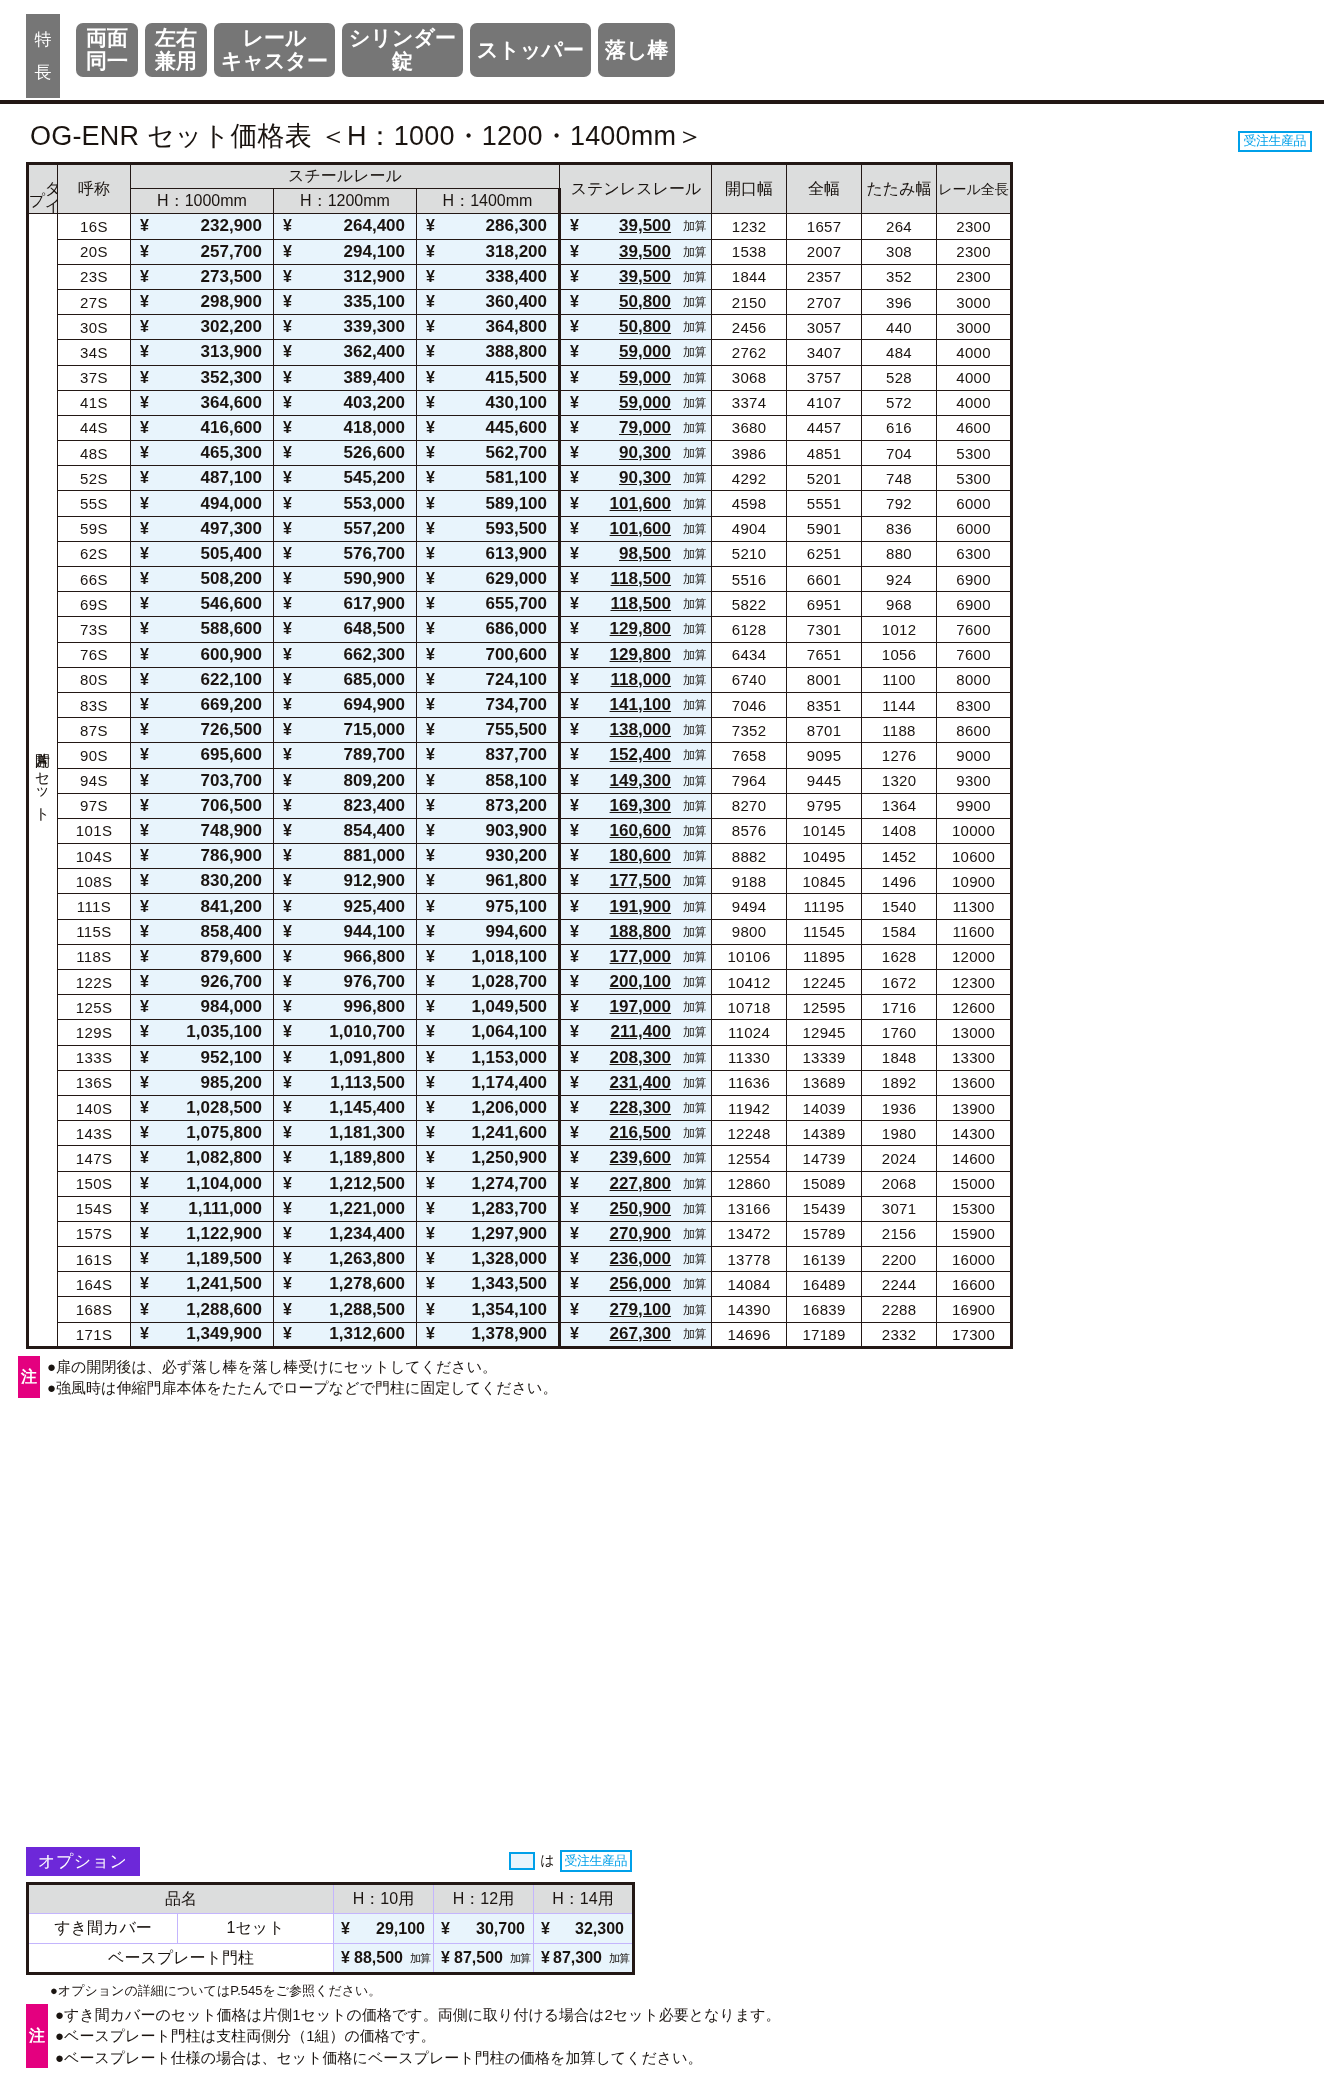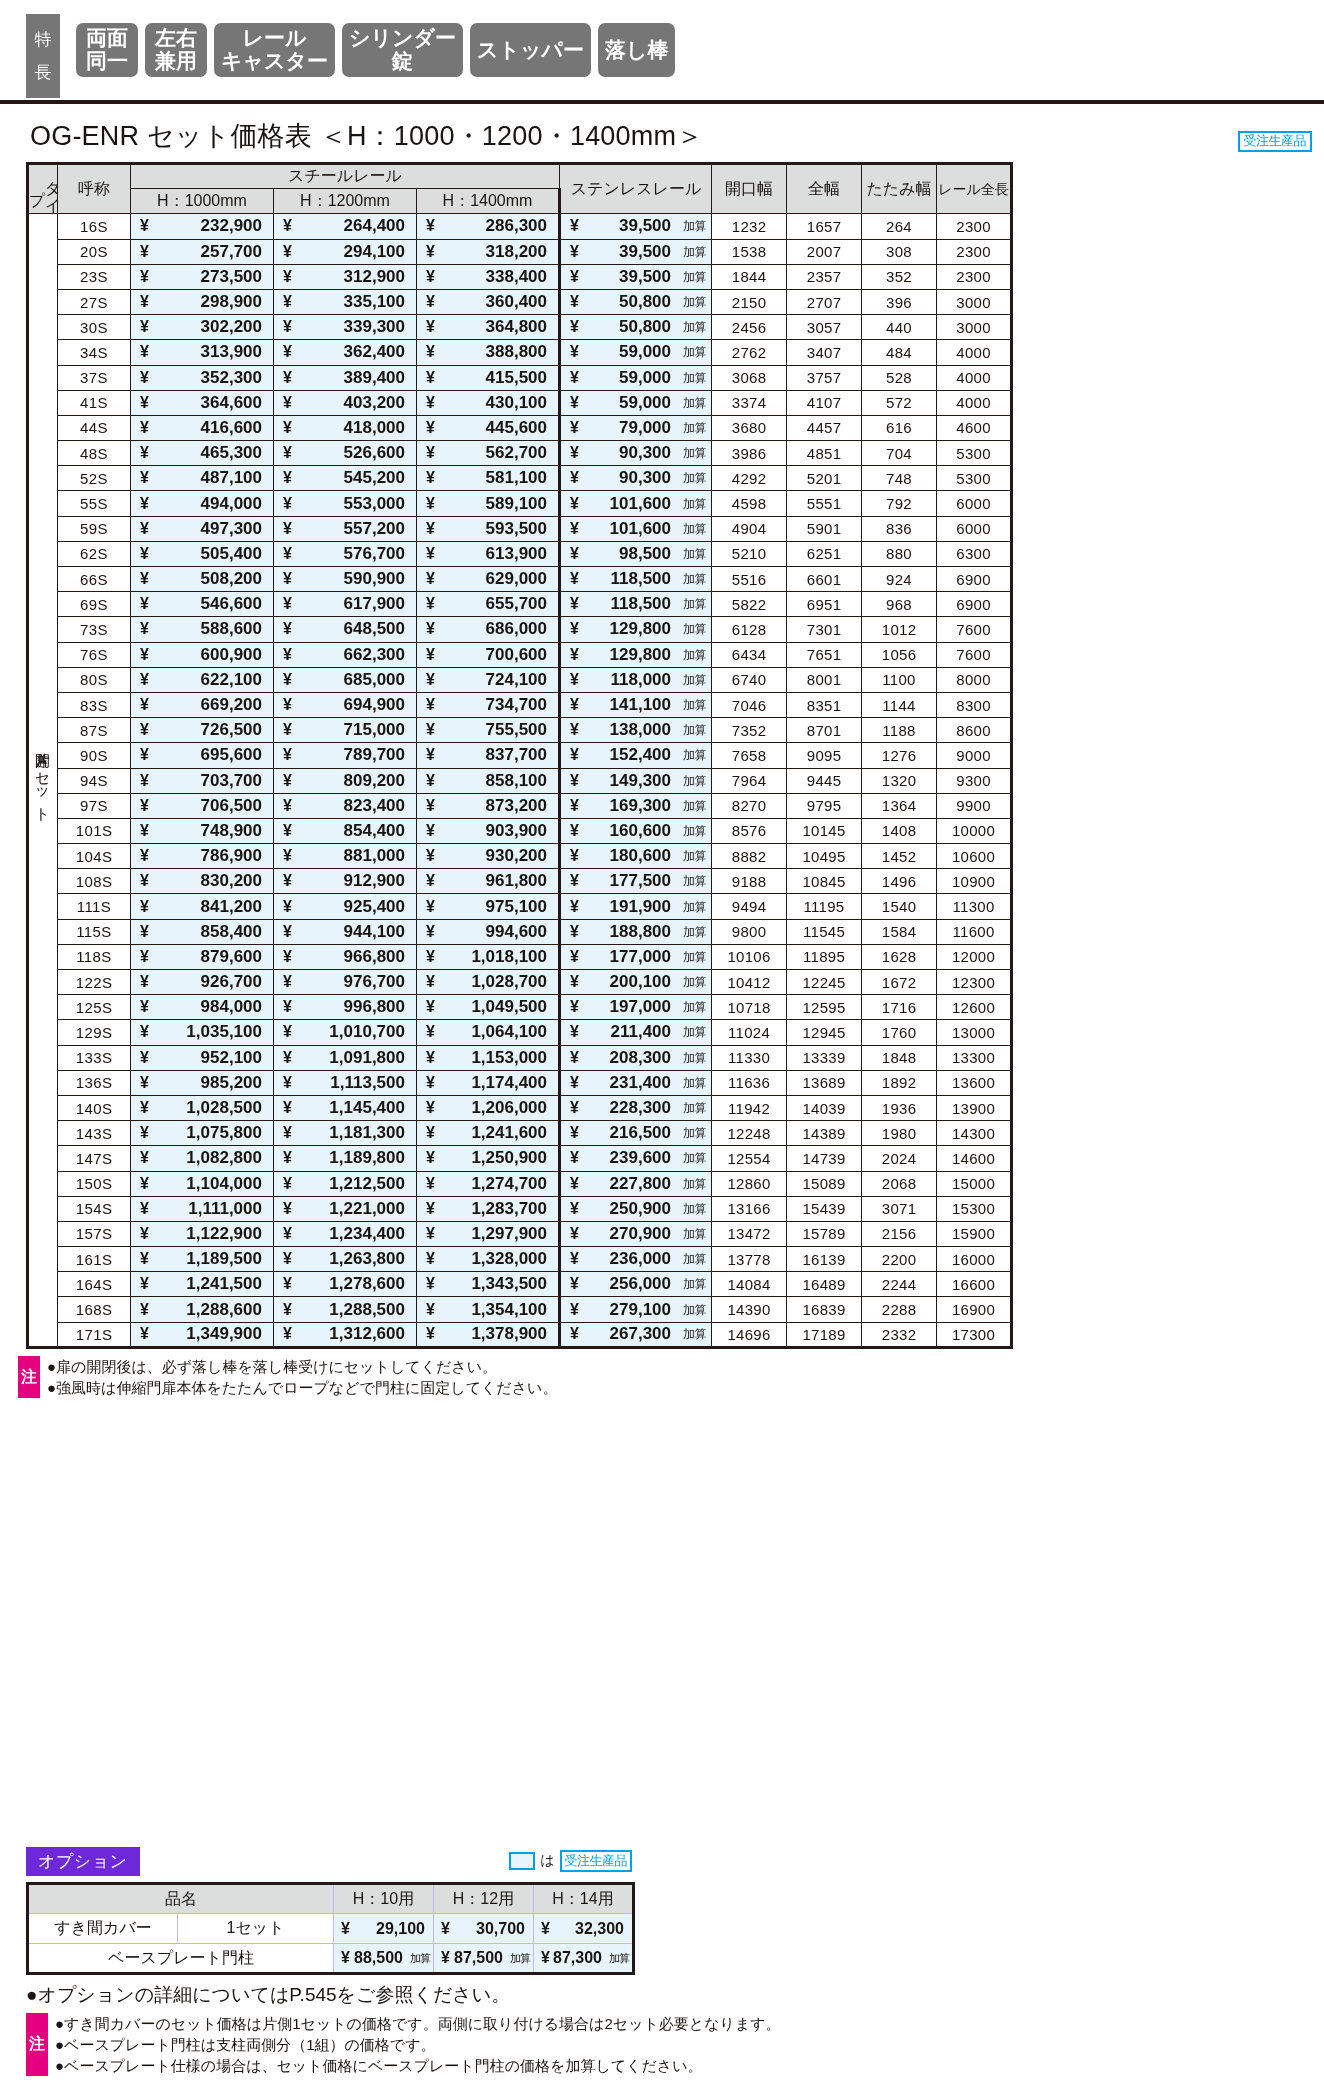--- a/index.html
+++ b/index.html
@@ -187,20 +187,21 @@
     left: 9px;
     top: 50%;
     transform: translateY(-50%);
     font-size: 16px;
   }
   td.sus-cell .amt {
     display: block;
     text-align: right;
     padding-right: 40px;
     font-variant-numeric: tabular-nums;
+    text-decoration: underline;
   }
   td.sus-cell .suffix {
     position: absolute;
     right: 5px;
     top: 50%;
     transform: translateY(-50%);
     font-size: 12px;
     font-weight: normal;
     letter-spacing: -0.5px;
   }
@@ -320,23 +321,24 @@
   td.opt-price .amt {
     display: block; text-align: right; padding-right: 8px;
   }
   td.opt-price.with-suffix .amt { padding-right: 30px; }
   td.opt-price .suffix {
     position: absolute; right: 3px; top: 50%; transform: translateY(-50%);
     font-size: 11px; font-weight: normal; letter-spacing: -1px;
   }
 
   .opt-footnote {
-    font-size: 19px;
+    font-size: 13px;
     margin-top: 7px;
     line-height: 1.4;
+    margin-left: 24px;
   }
   .note-block.bottom { margin-left: 0; margin-top: 4px; }
 </style>
 </head>
 <body>
 
 <div class="feature-strip">
   <div class="feature-label">
     <span>特</span>
     <span>長</span>

